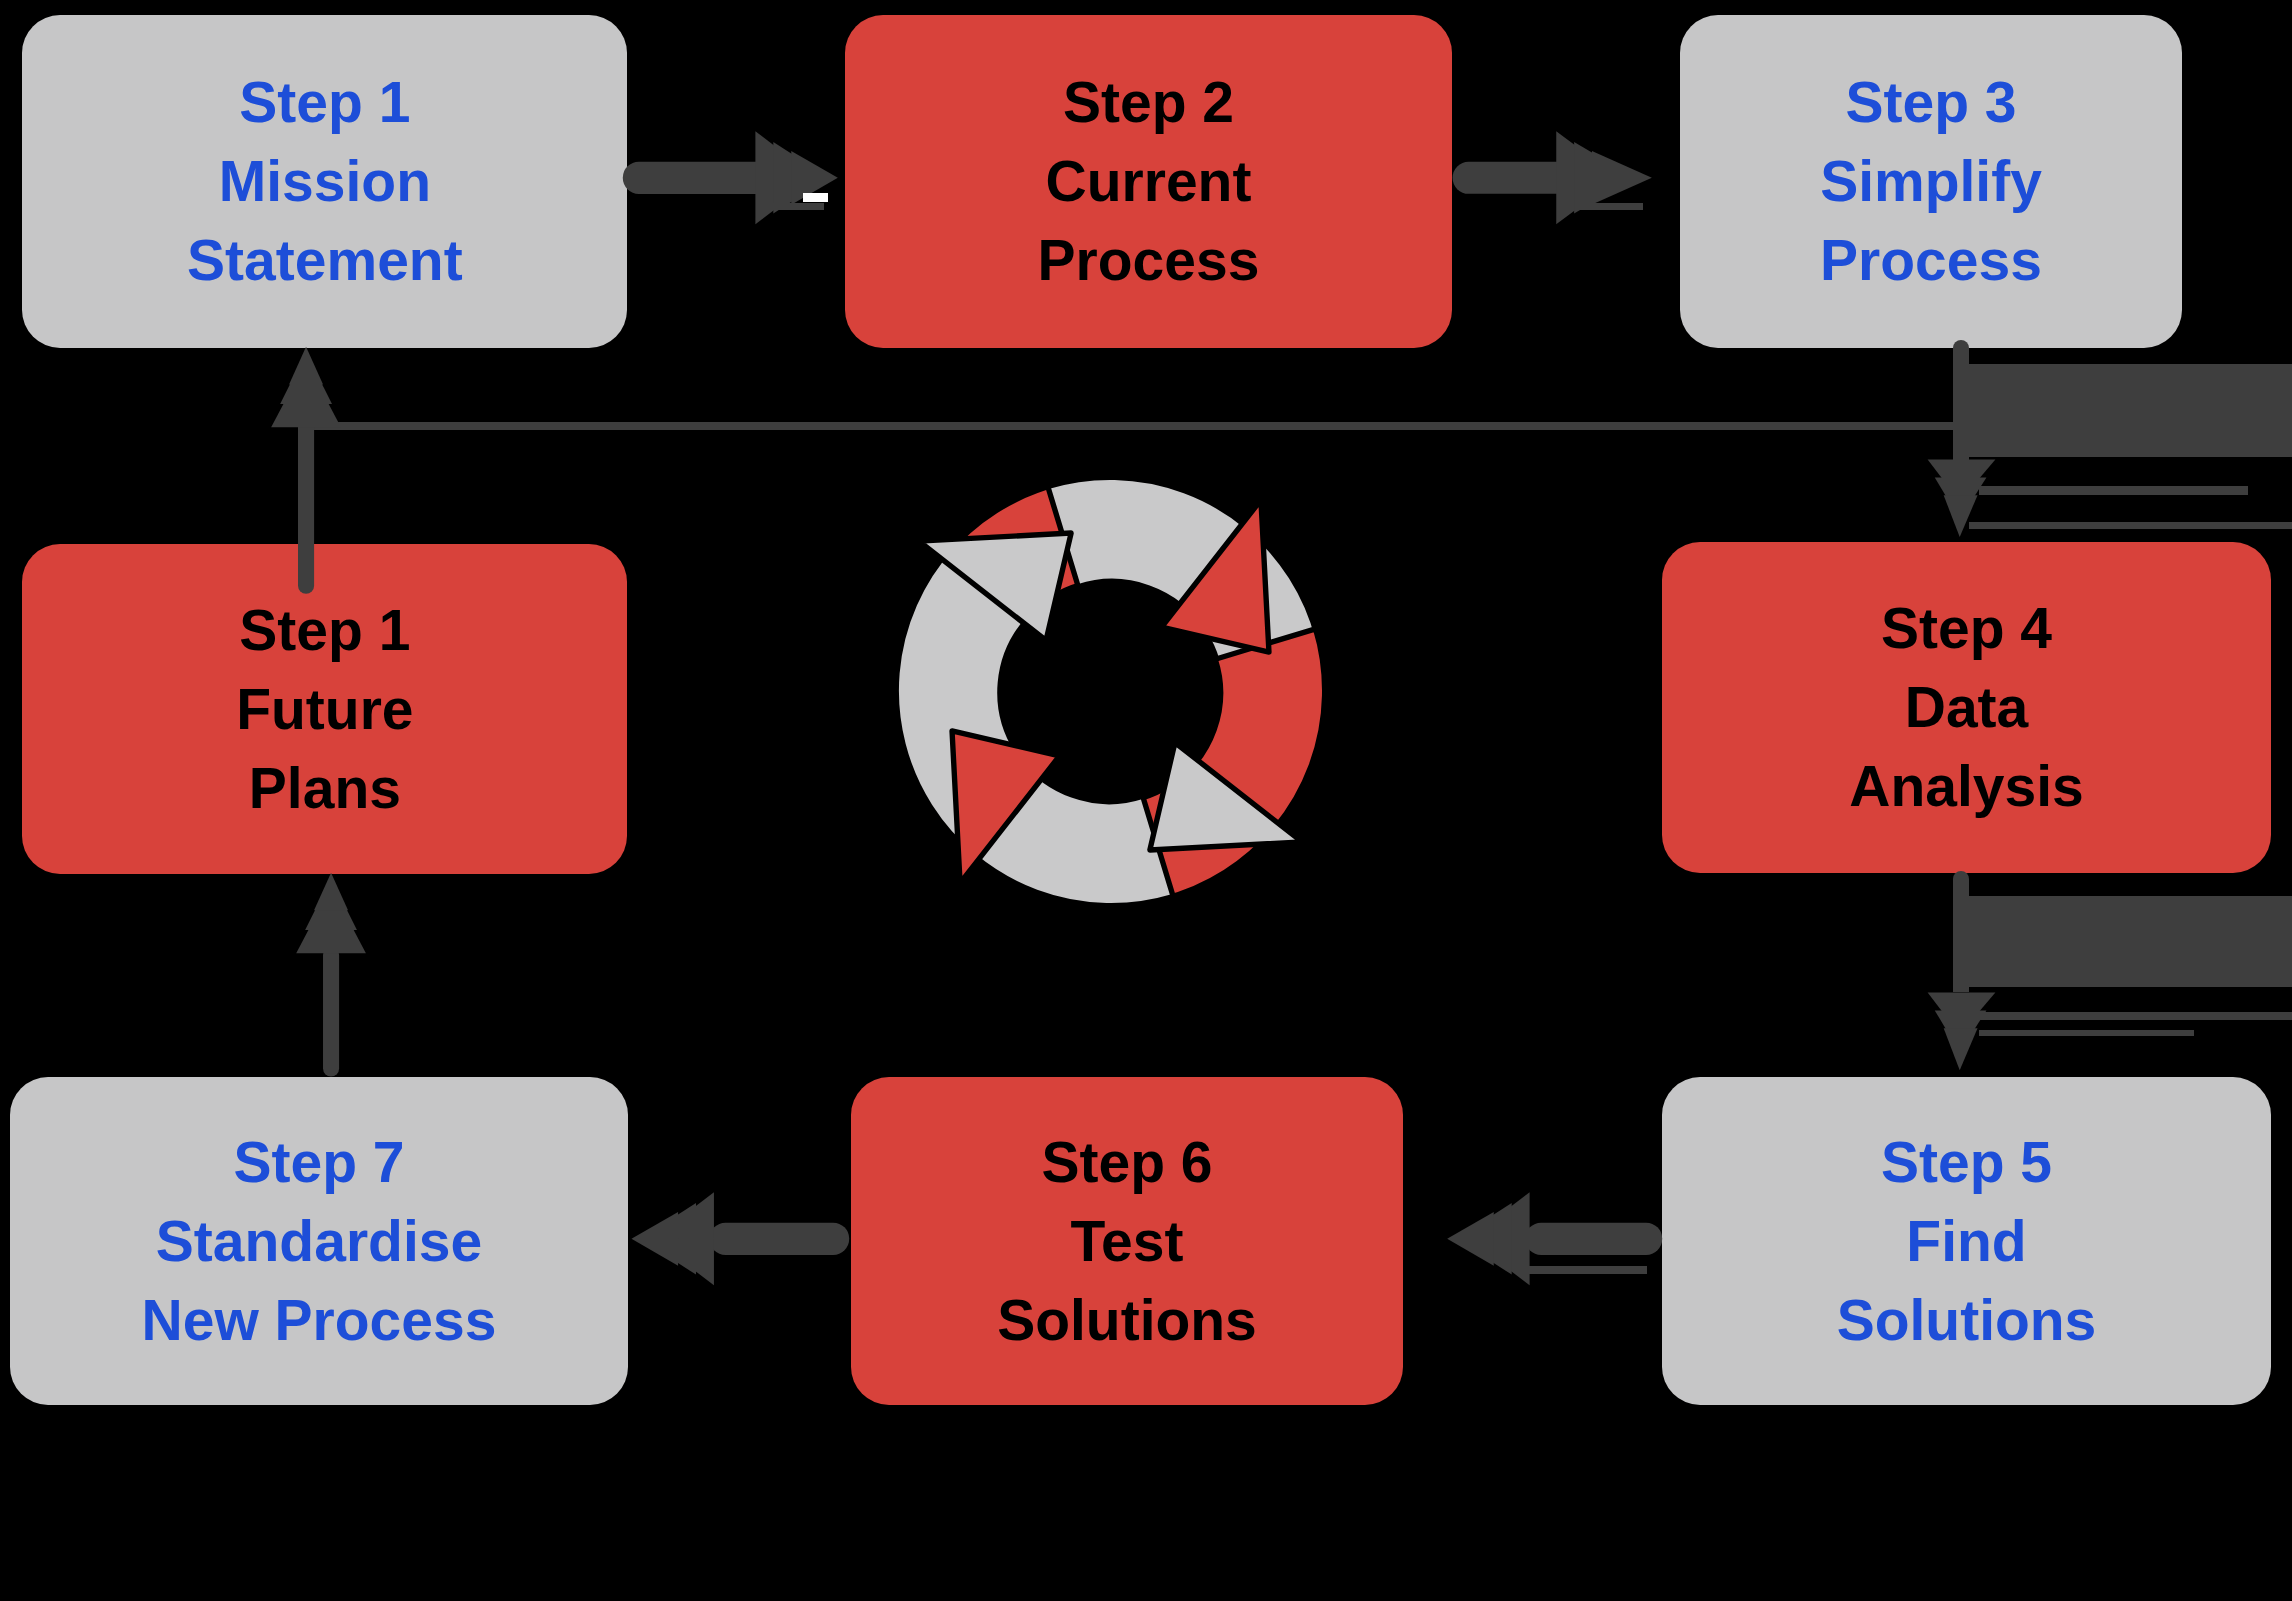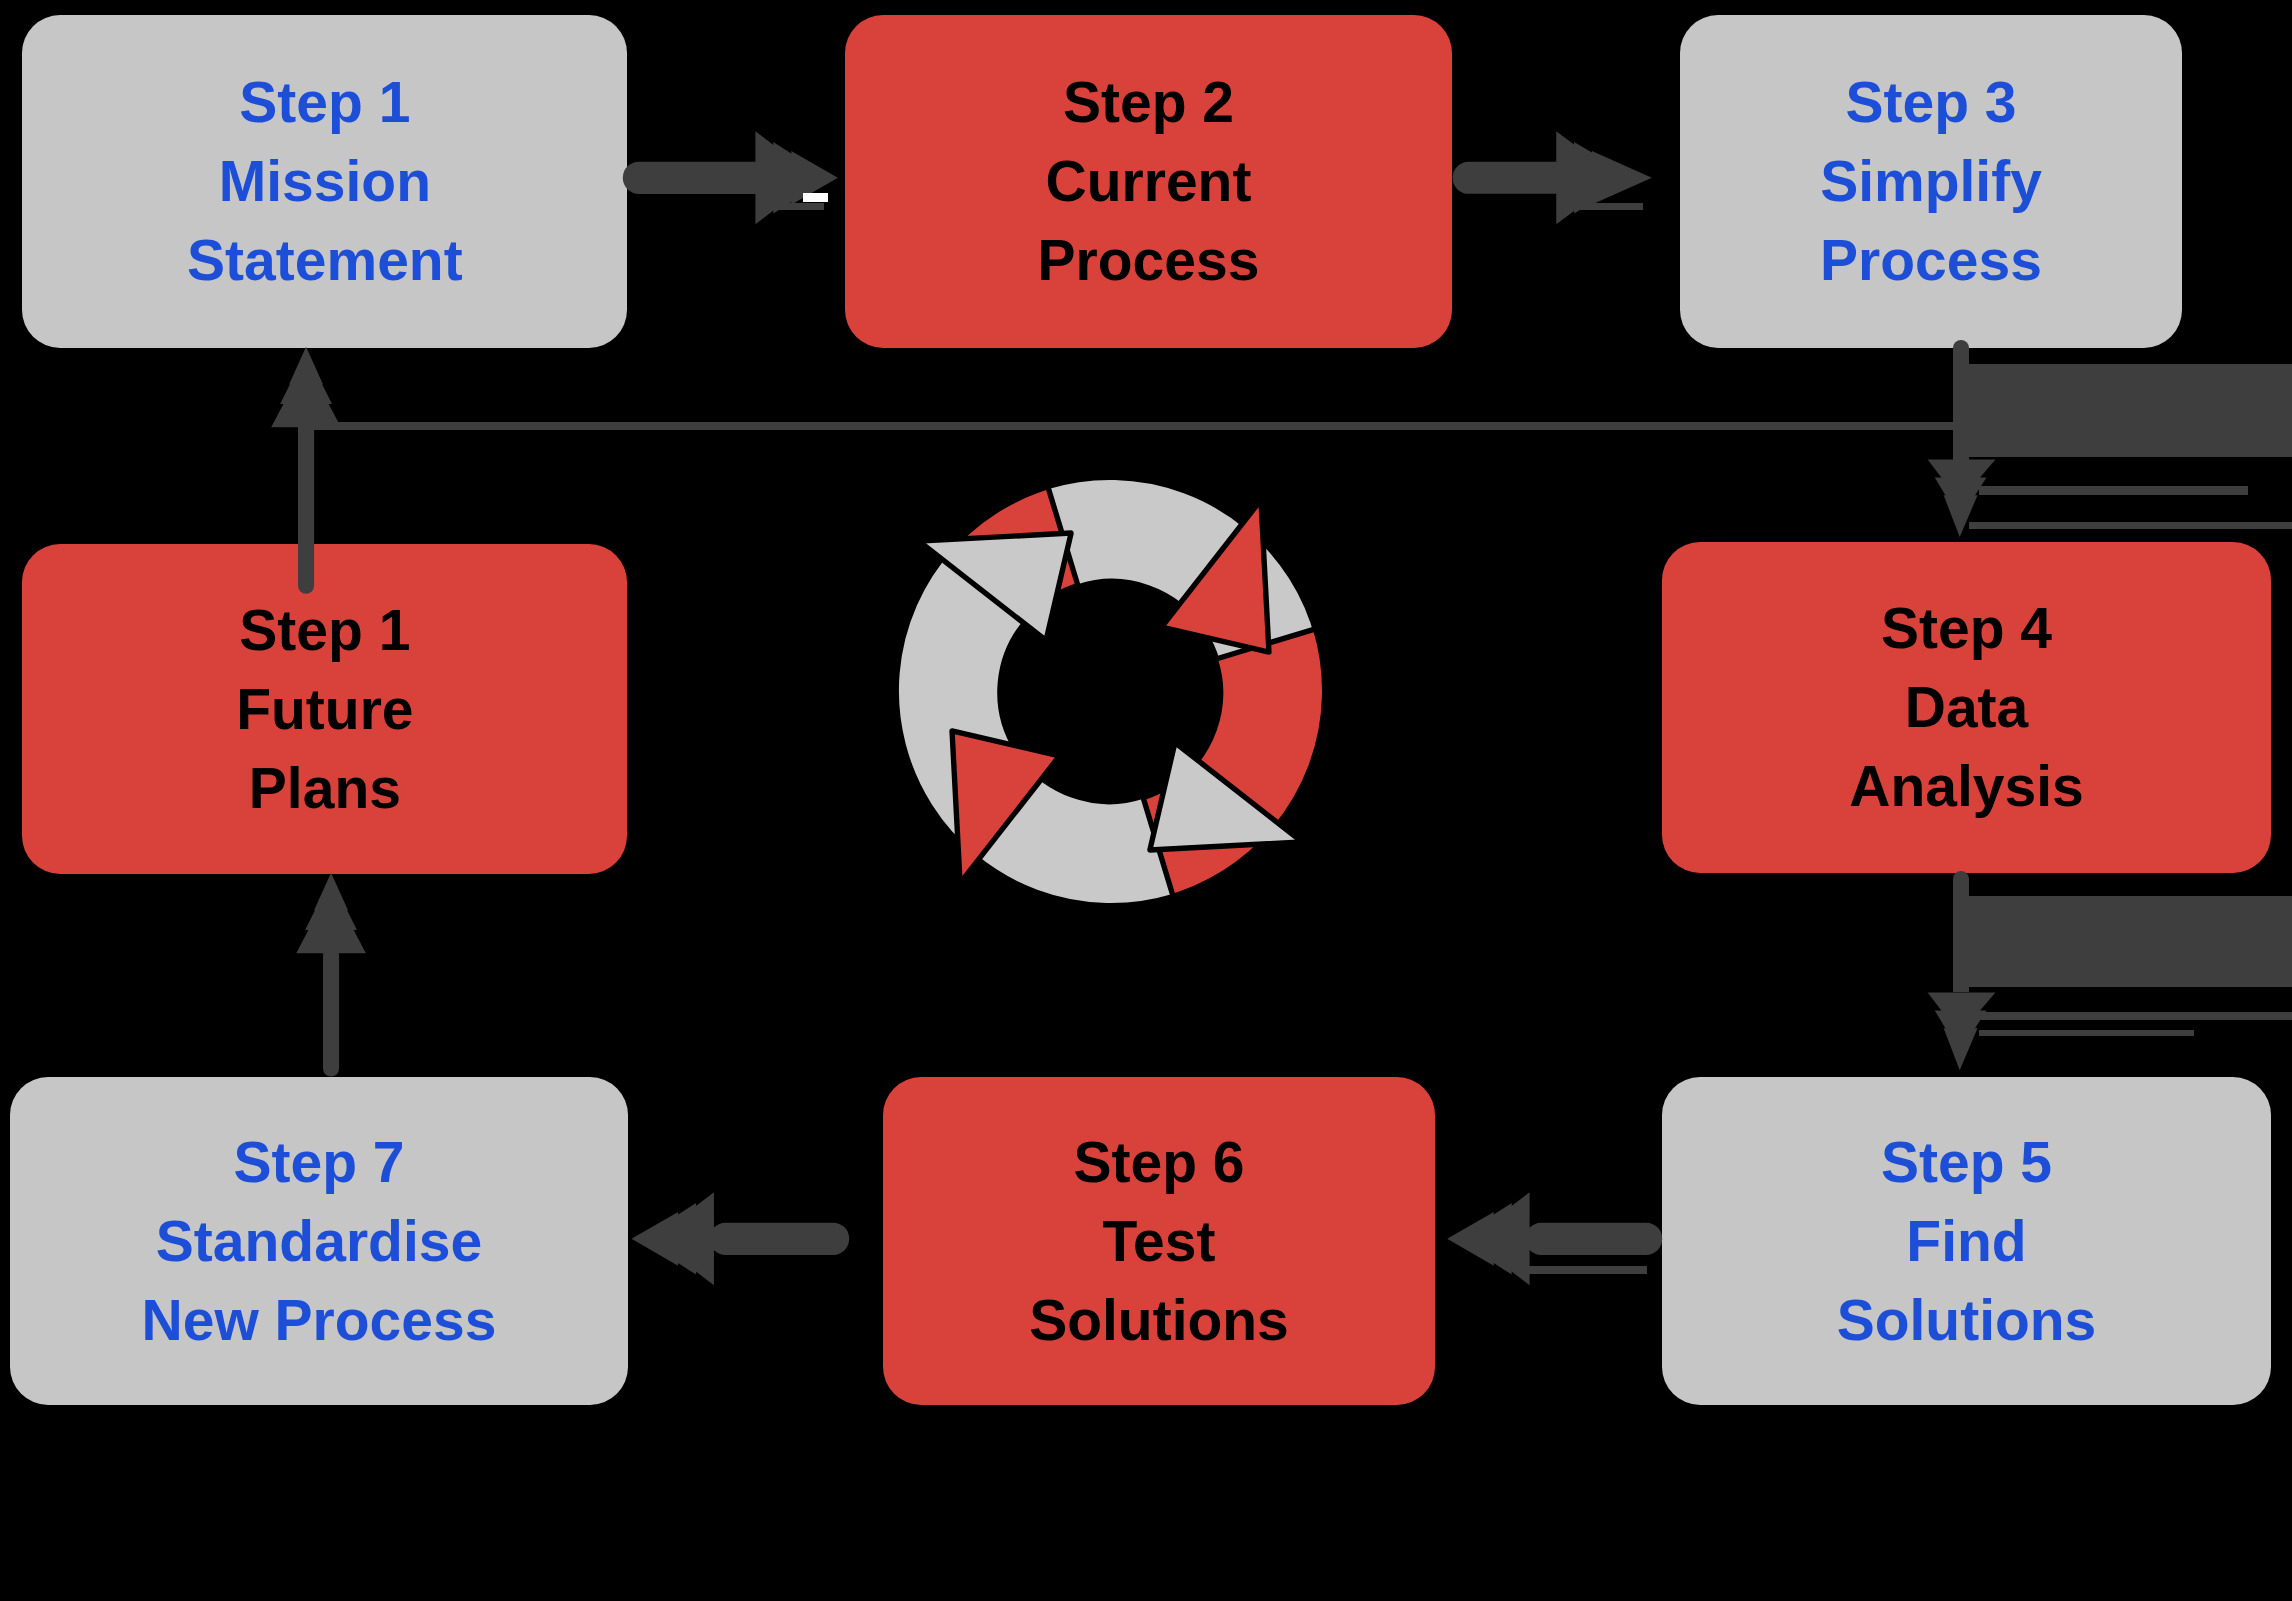--- a/index.html
+++ b/index.html
@@ -32,21 +32,21 @@
   }
   .box.gray { background: #c6c6c7; color: #1d4ed8; }
   .box.red  { background: #d8423b; color: #000000; }
 
   .b1 { left: 22.4px;   top: 15px;   width: 605px; height: 333px; }
   .b2 { left: 845px;  top: 15px;   width: 607px; height: 333px; }
   .b3 { left: 1680px; top: 15px;   width: 502px; height: 333px; }
   .b8 { left: 22.4px;   top: 544px;  width: 605px; height: 330px; }
   .b4 { left: 1662px; top: 542px;  width: 609px; height: 331px; }
   .b7 { left: 10px;   top: 1077px; width: 618px; height: 328px; }
-  .b6 { left: 883px;  top: 1077px; width: 552px; height: 328px; align-items: center; }
+  .b6 { left: 851px;  top: 1077px; width: 552px; height: 328px; align-items: center; }
   .b5 { left: 1662px; top: 1077px; width: 609px; height: 328px; }
 
   .arrow-svg { position: absolute; overflow: visible; }
   .charcoal { fill: #3e3e3e; }
 
   .bar {
     position: absolute;
     background: #3e3e3e;
   }
   .rounded-top { border-radius: 8px 8px 0 0; }

